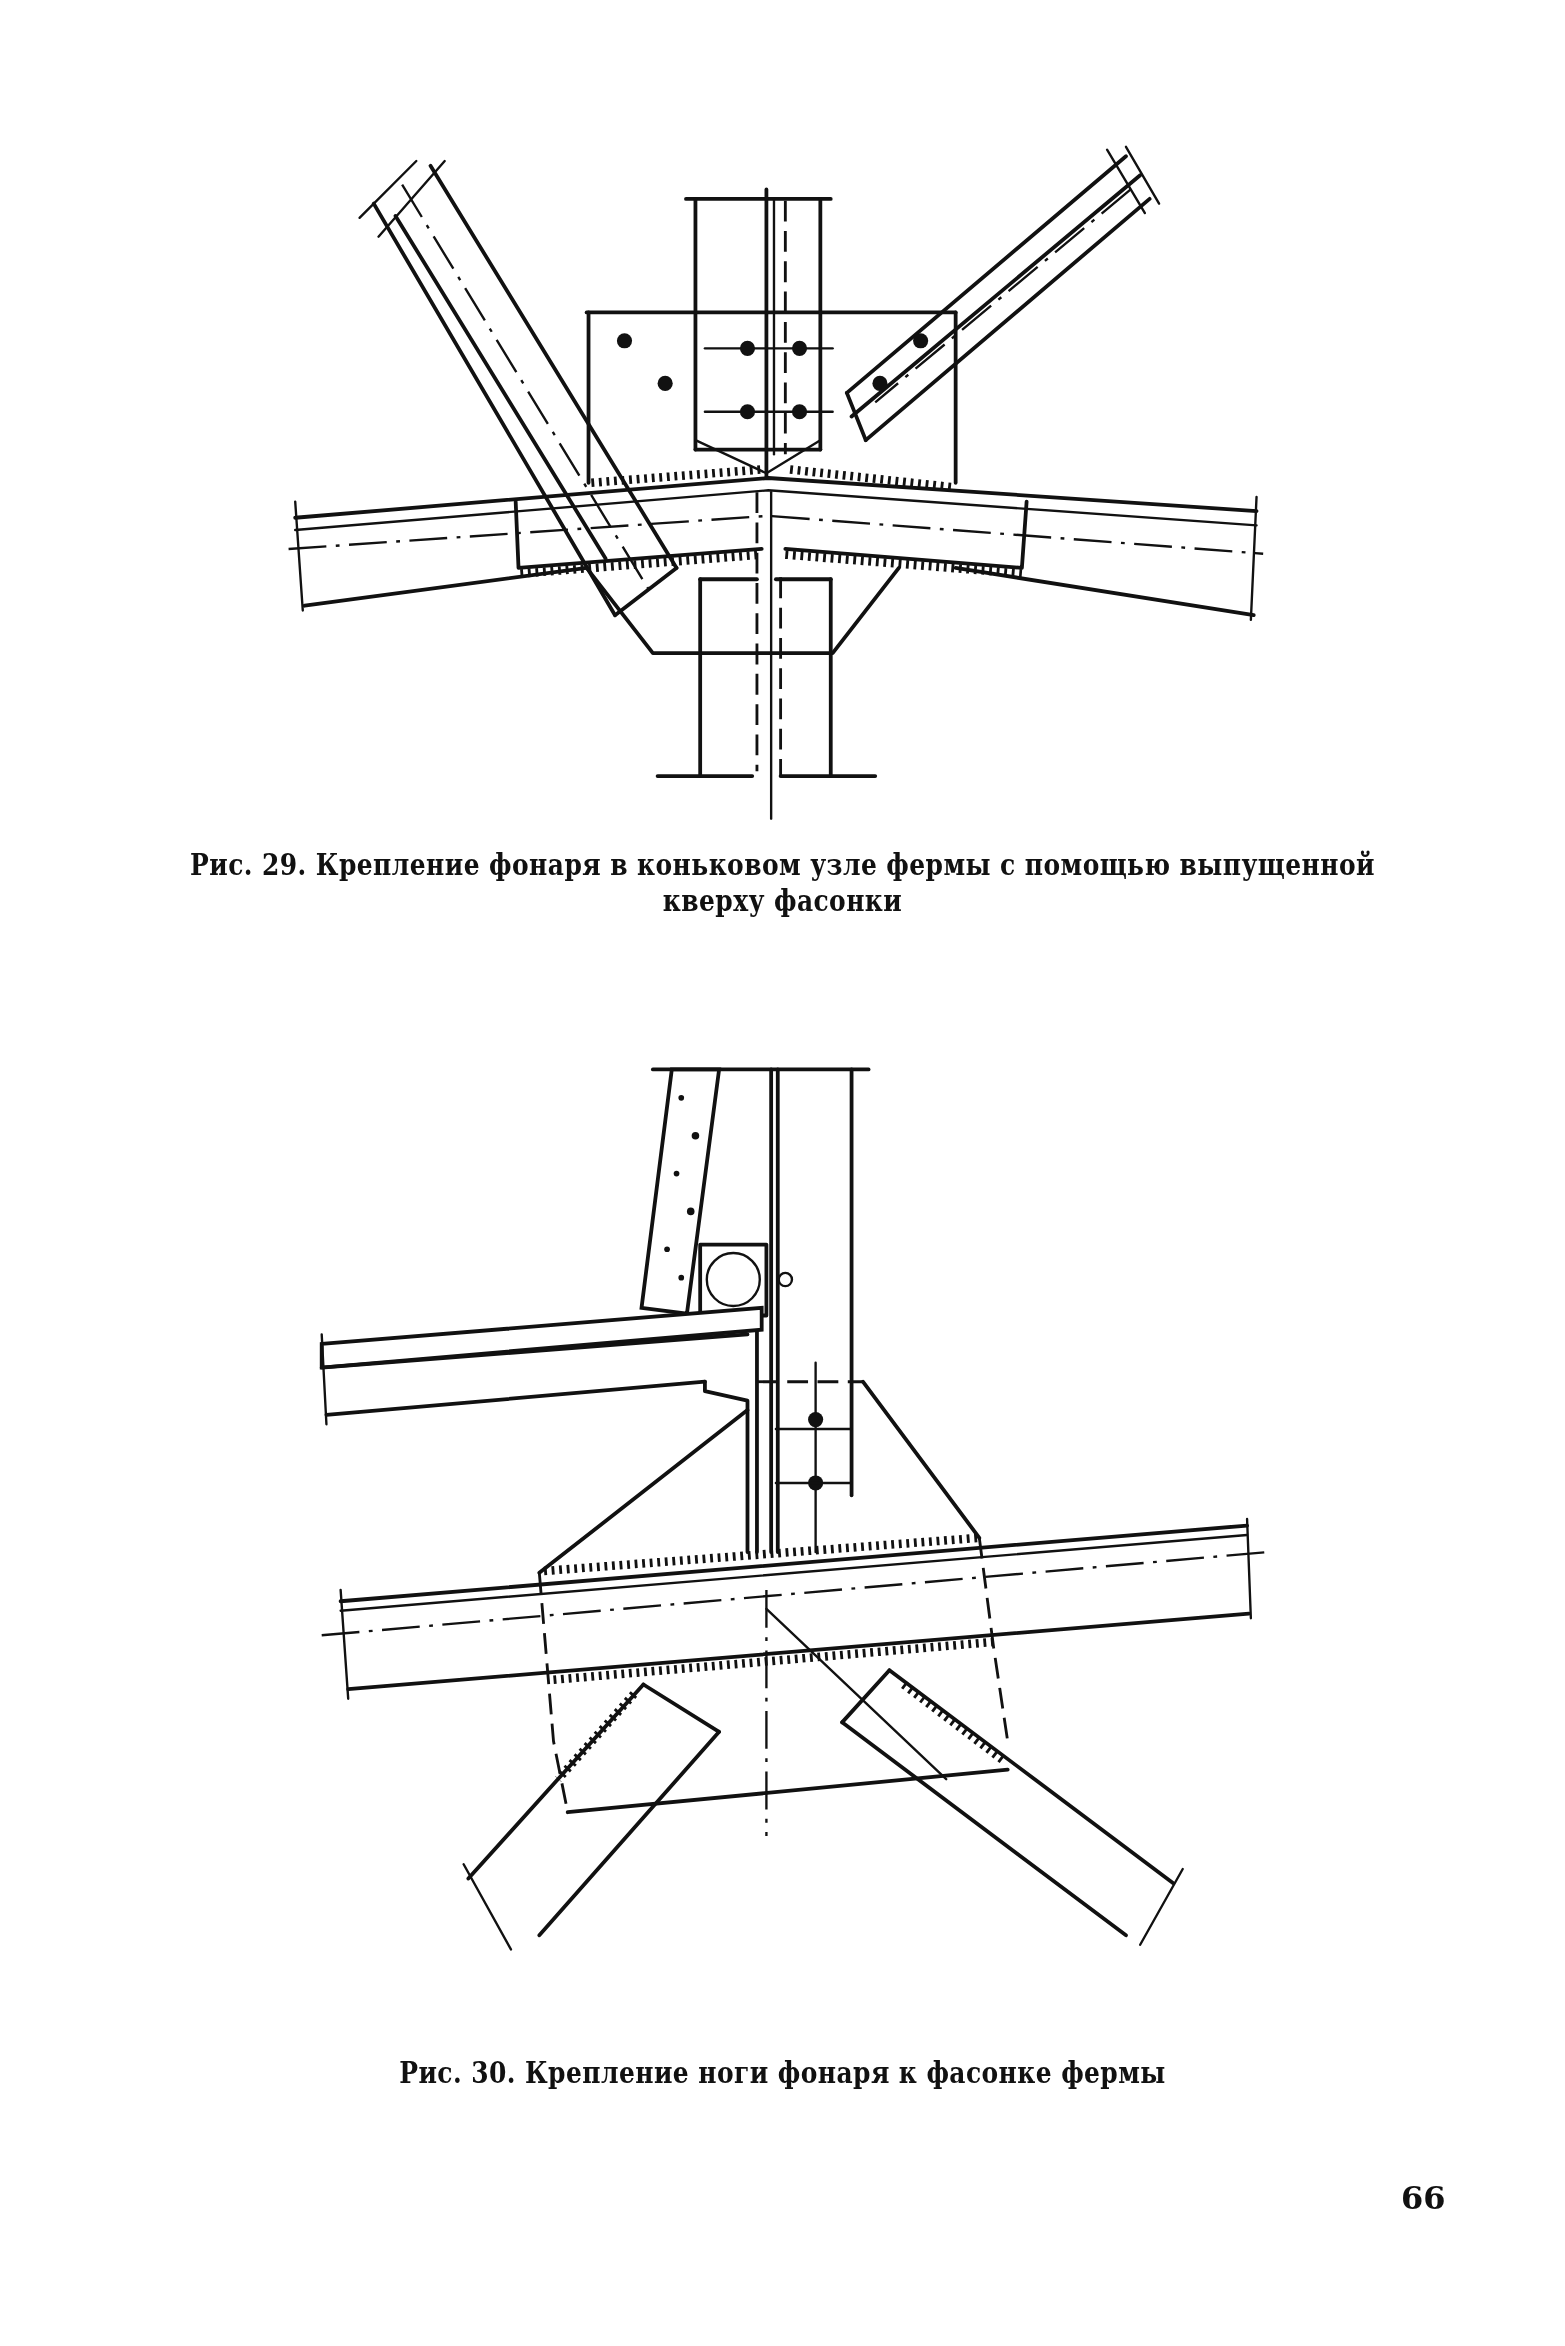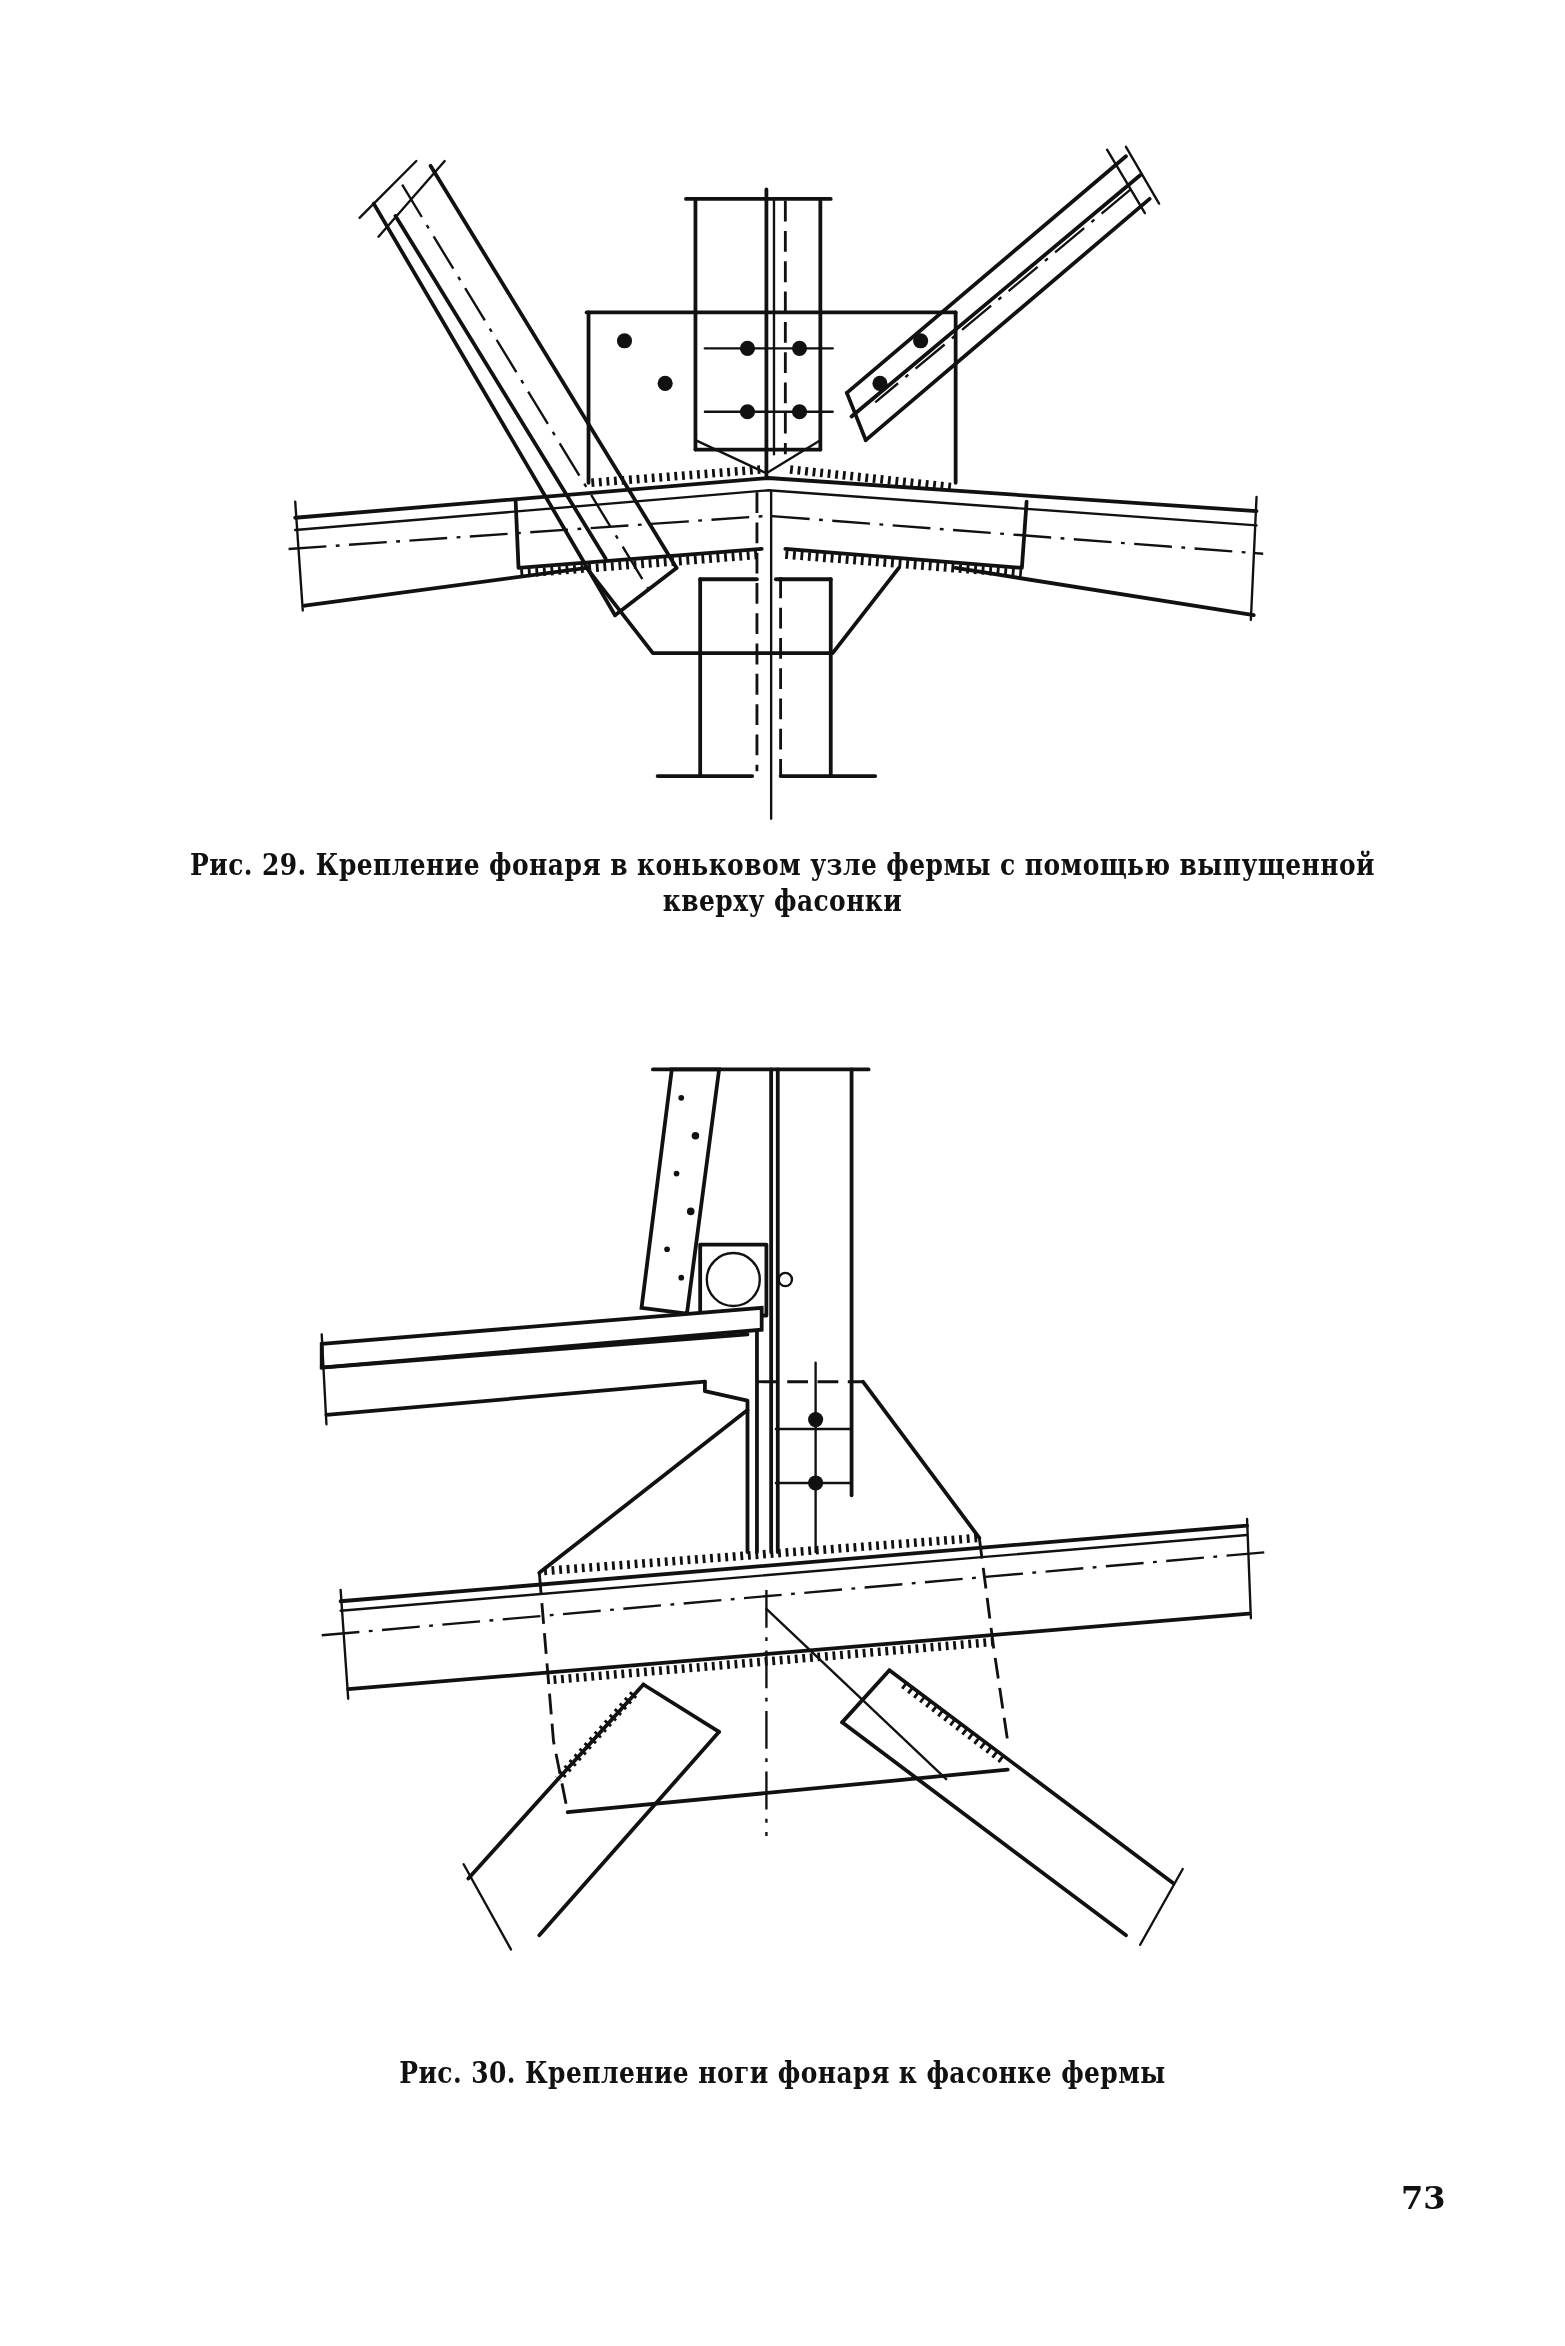--- a/index.html
+++ b/index.html
@@ -181,14 +181,14 @@
     <line class="s" x1="940" y1="1765" x2="1240" y2="1990"></line>
     <line class="s" x1="890" y1="1820" x2="1190" y2="2045"></line>
     <line class="s" x1="940" y1="1765" x2="890" y2="1820"></line>
     <line class="w" x1="955" y1="1780" x2="1060" y2="1860"></line>
     <line class="t" x1="1250" y1="1975" x2="1205" y2="2055"></line>
   </g>
 </svg>
 
 <div class="caption" style="top:2055px;">Рис. 30. Крепление ноги фонаря к фасонке фермы</div>
 
-<div class="page-number">73</div>
+<div class="page-number">66</div>
 
 
 </body></html>

